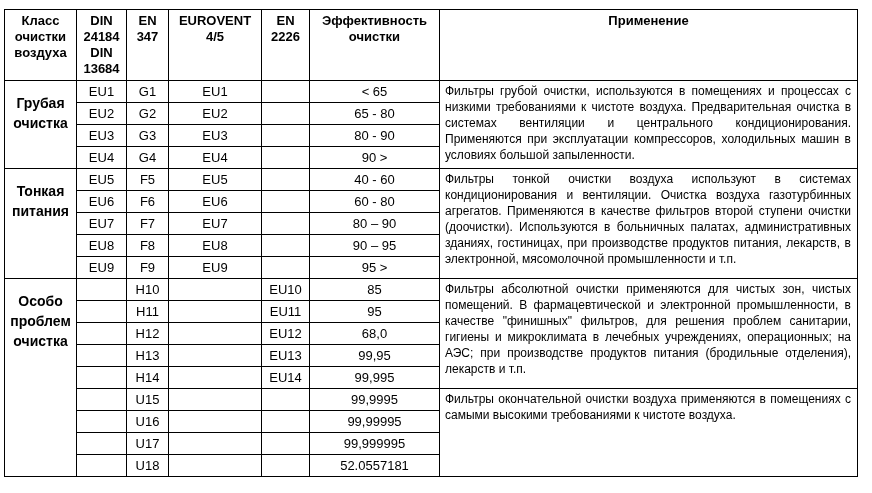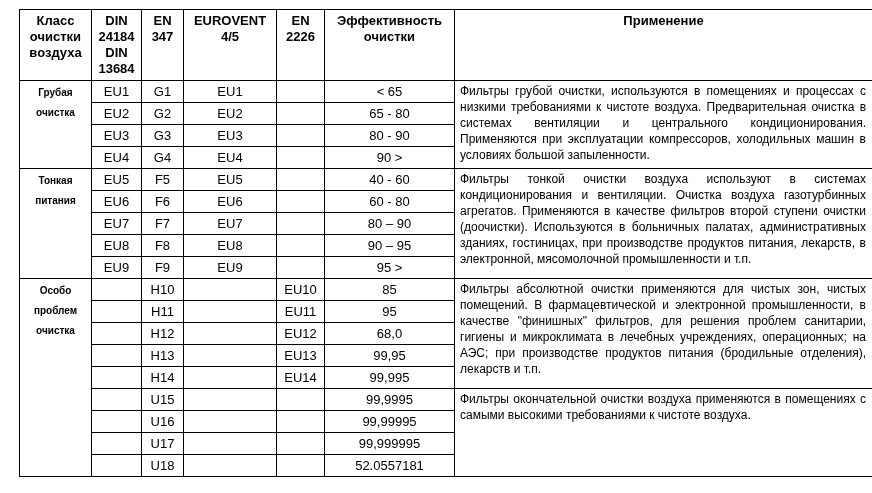--- a/index.html
+++ b/index.html
@@ -5,21 +5,21 @@
   * { box-sizing: border-box; }
   html, body {
     margin: 0; padding: 0;
     width: 872px; height: 493px;
     background: #ffffff;
     color: #000000;
     font-family: "Liberation Sans", sans-serif;
   }
   table.filter-table {
     position: absolute;
-    left: 19px; top: 9px;
+    left: 4px; top: 9px;
     width: 853px;
     border-collapse: collapse;
     table-layout: fixed;
   }
   .filter-table td, .filter-table th {
     border: 1px solid #000000;
     overflow: hidden;
   }
   .filter-table th {
     font-size: 13px;
@@ -31,26 +31,26 @@
     height: 68px;
   }
   td.data-cell {
     font-size: 13px;
     text-align: center;
     vertical-align: middle;
     height: 22px;
     padding: 0 2px;
   }
   td.class-cell {
-    font-size: 10px;
+    font-size: 14px;
     font-weight: bold;
     text-align: center;
     vertical-align: top;
     line-height: 20px;
-    padding: 2px 2px;
+    padding: 12px 2px;
   }
   td.app-cell {
     font-size: 12px;
     text-align: justify;
     vertical-align: top;
     line-height: 16px;
     padding: 2px 6px 2px 5px;
   }
 </style>
 </head>

